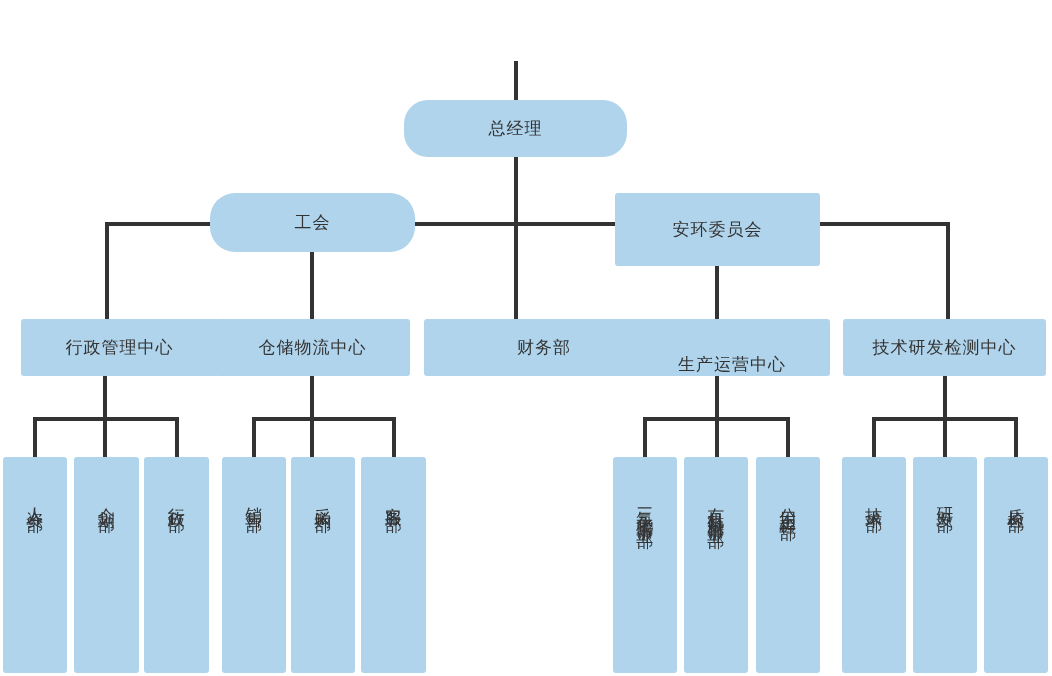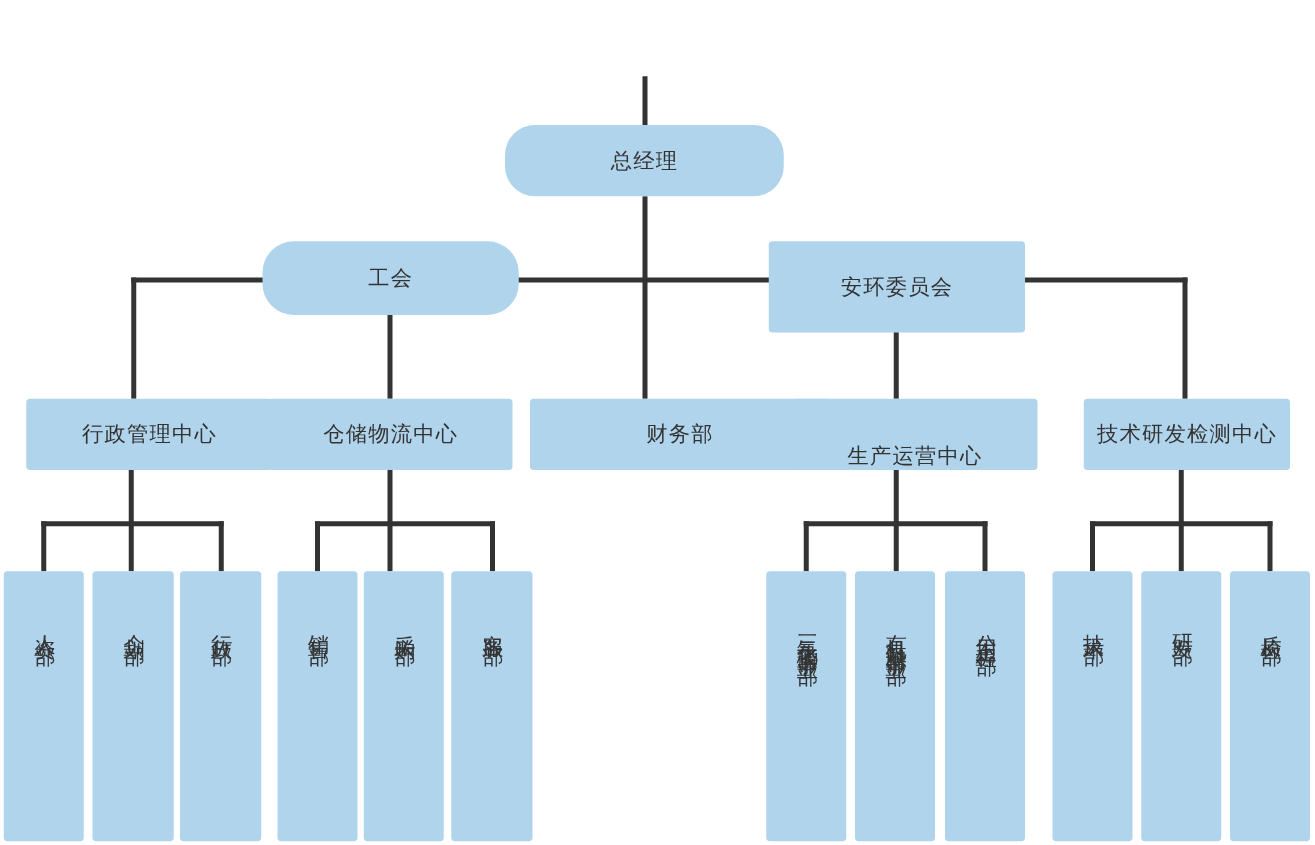--- a/index.html
+++ b/index.html
@@ -105,21 +105,21 @@
   </div>
   <div class="node hnode" style="left:215px; top:319px; width:195px; height:57px;">
     <span>仓储物流中心</span>
   </div>
   <div class="node hnode" style="left:424px; top:319px; width:240px; height:57px;">
     <span>财务部</span>
   </div>
   <div class="node hnode" style="left:634px; top:319px; width:196px; height:57px;align-items:flex-end;">
     <span>生产运营中心</span>
   </div>
-  <div class="node hnode" style="left:843px; top:319px; width:165px; height:57px;margin-left:24px;">
+  <div class="node hnode" style="left:843px; top:319px; width:203px; height:57px;">
     <span>技术研发检测中心</span>
   </div>
 
   <div class="node vnode" style="left:3px; width:64px;">
     <span>人资部</span>
   </div>
   <div class="node vnode" style="left:74px; width:65px;">
     <span>企划部</span>
   </div>
   <div class="node vnode" style="left:144px; width:65px;">

